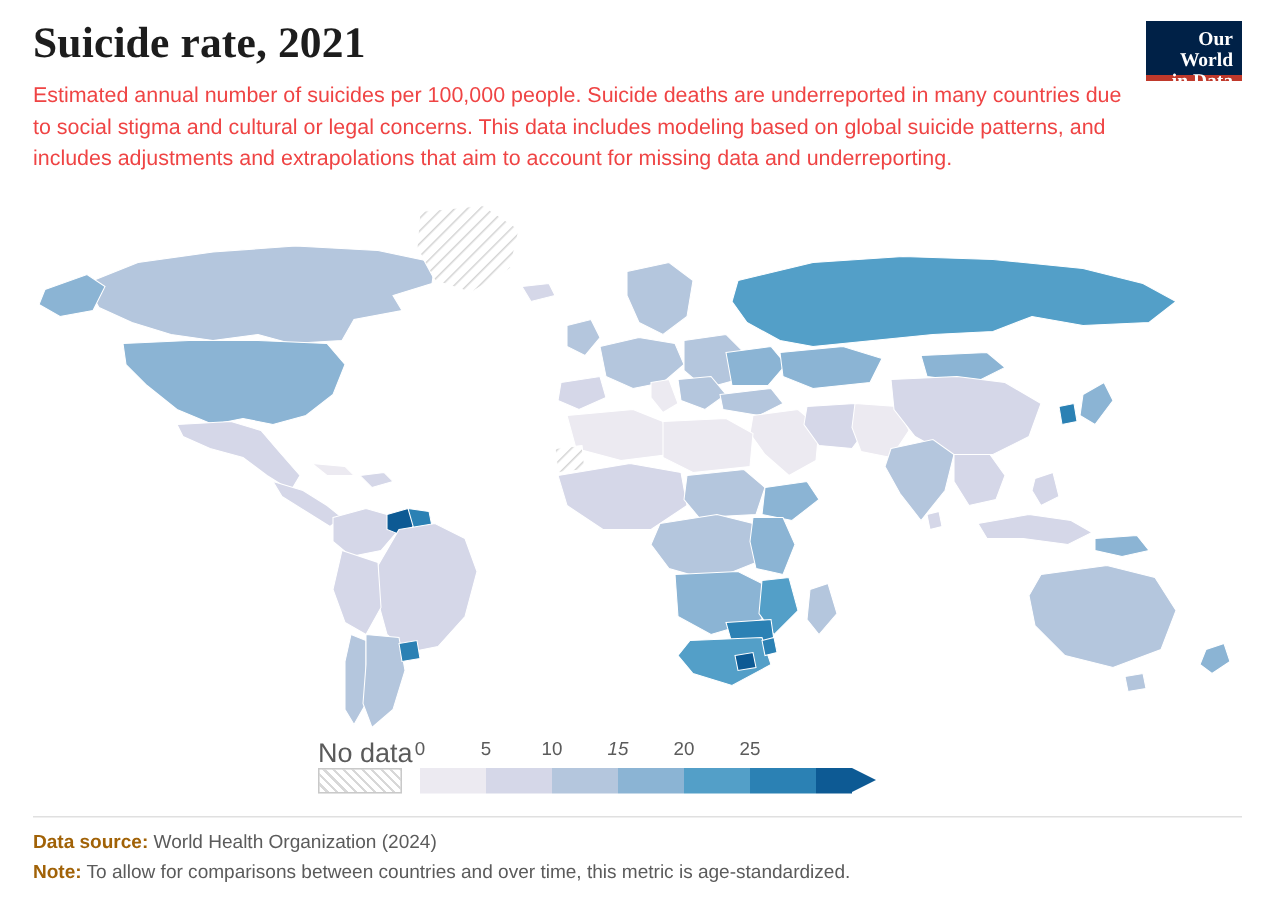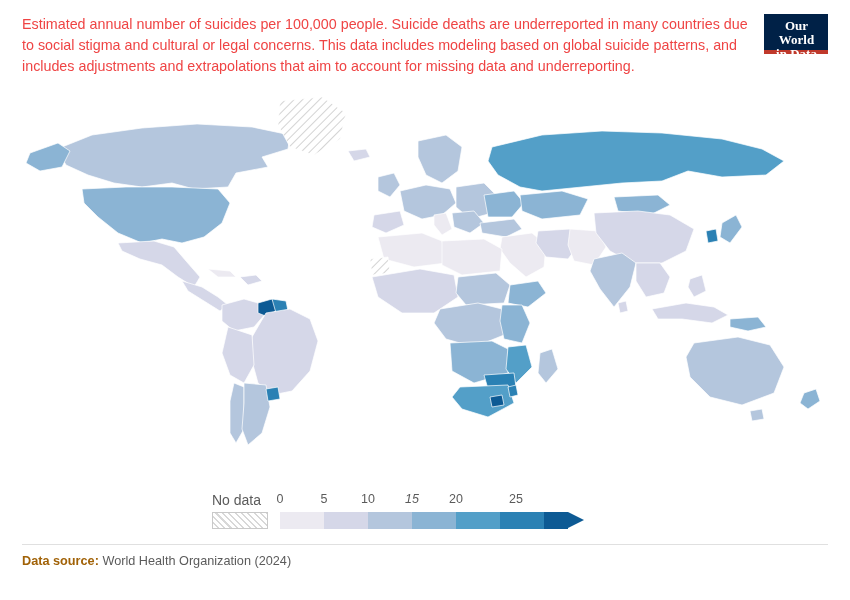--- a/index.html
+++ b/index.html
@@ -49,21 +49,21 @@
     top: 0;
     right: 0;
     width: 64px;
     height: 40px;
     background: #002147;
     color: #ffffff;
     font-family: "Liberation Serif", serif;
     font-weight: 700;
     font-size: 13px;
     line-height: 14px;
-    text-align: center;
+    text-align: right;
     padding: 5px 6px 0 7px;
     box-sizing: border-box;
     border-bottom: 4px solid #c0392b;
   }
   .owid-logo span { display: block; }
 
   
   .map-wrap {
     position: relative;
     margin-top: 14px;
@@ -85,21 +85,21 @@
   .legend-labels {
     position: relative;
     height: 16px;
     font-size: 12.5px;
     color: #5b5b5b;
   }
   .legend-nodata-label {
     position: absolute;
     left: 0;
     top: 0;
-    font-size: 14px;
+    font-size: 18px;
     color: #5b5b5b;
   }
   .legend-tick {
     position: absolute;
     top: 0;
     font-size: 12.5px;
     color: #5b5b5b;
     transform: translateX(-50%);
   }
   .legend-bar {
@@ -162,20 +162,21 @@
     margin-top: 1px;
     line-height: 18px;
   }
 </style>
 </head>
 <body>
 
 <div class="page">
 
   <div class="header">
+    <h1 class="title">Suicide rate, 2021</h1>
     <p class="subtitle">Estimated annual number of suicides per 100,000 people. Suicide deaths are underreported in many countries due to social stigma and cultural or legal concerns. This data includes modeling based on global suicide patterns, and includes adjustments and extrapolations that aim to account for missing data and underreporting.</p>
     <div class="owid-logo">
       <span>Our World</span>
       <span>in Data</span>
     </div>
   </div>
 
   <div class="map-wrap">
     <svg width="806" height="360" viewBox="0 0 806 360" xmlns="http://www.w3.org/2000/svg">
       <defs>
@@ -257,36 +258,40 @@
   </div>
 
   <div class="legend">
     <div class="legend-labels">
       <span class="legend-nodata-label">No data</span>
       <span class="legend-tick" style="left:68px;">0</span>
       <span class="legend-tick" style="left:112px;">5</span>
       <span class="legend-tick" style="left:156px;">10</span>
       <span class="legend-tick" style="left:200px;font-style:italic;">15</span>
       <span class="legend-tick" style="left:244px;">20</span>
-      <span class="legend-tick" style="left:288px;margin-left:16px;">25</span>
+      <span class="legend-tick" style="left:288px;">25</span>
     </div>
     <div class="legend-bar">
       <div class="legend-nodata-swatch"></div>
       <div class="legend-swatch" style="background:#eceaf1;"></div>
       <div class="legend-swatch" style="background:#d5d7e8;"></div>
       <div class="legend-swatch" style="background:#b4c6dd;"></div>
       <div class="legend-swatch" style="background:#8bb4d4;"></div>
       <div class="legend-swatch" style="background:#539fc8;"></div>
       <div class="legend-swatch" style="background:#2b81b4;"></div>
       <div class="legend-swatch" style="width:24px;background:#0d5a94;"></div>
       <div class="legend-arrow"></div>
     </div>
   </div>
 
   <div class="footer">
     <div class="footer-divider"></div>
     <div class="footer-line">
       <span class="footer-strong">Data source:</span>
       <span>World Health Organization (2024)</span>
     </div>
+    <div class="footer-note">
+      <span class="footer-strong">Note:</span>
+      <span>To allow for comparisons between countries and over time, this metric is age-standardized.</span>
+    </div>
   </div>
 
 </div>
 
 </body></html>

